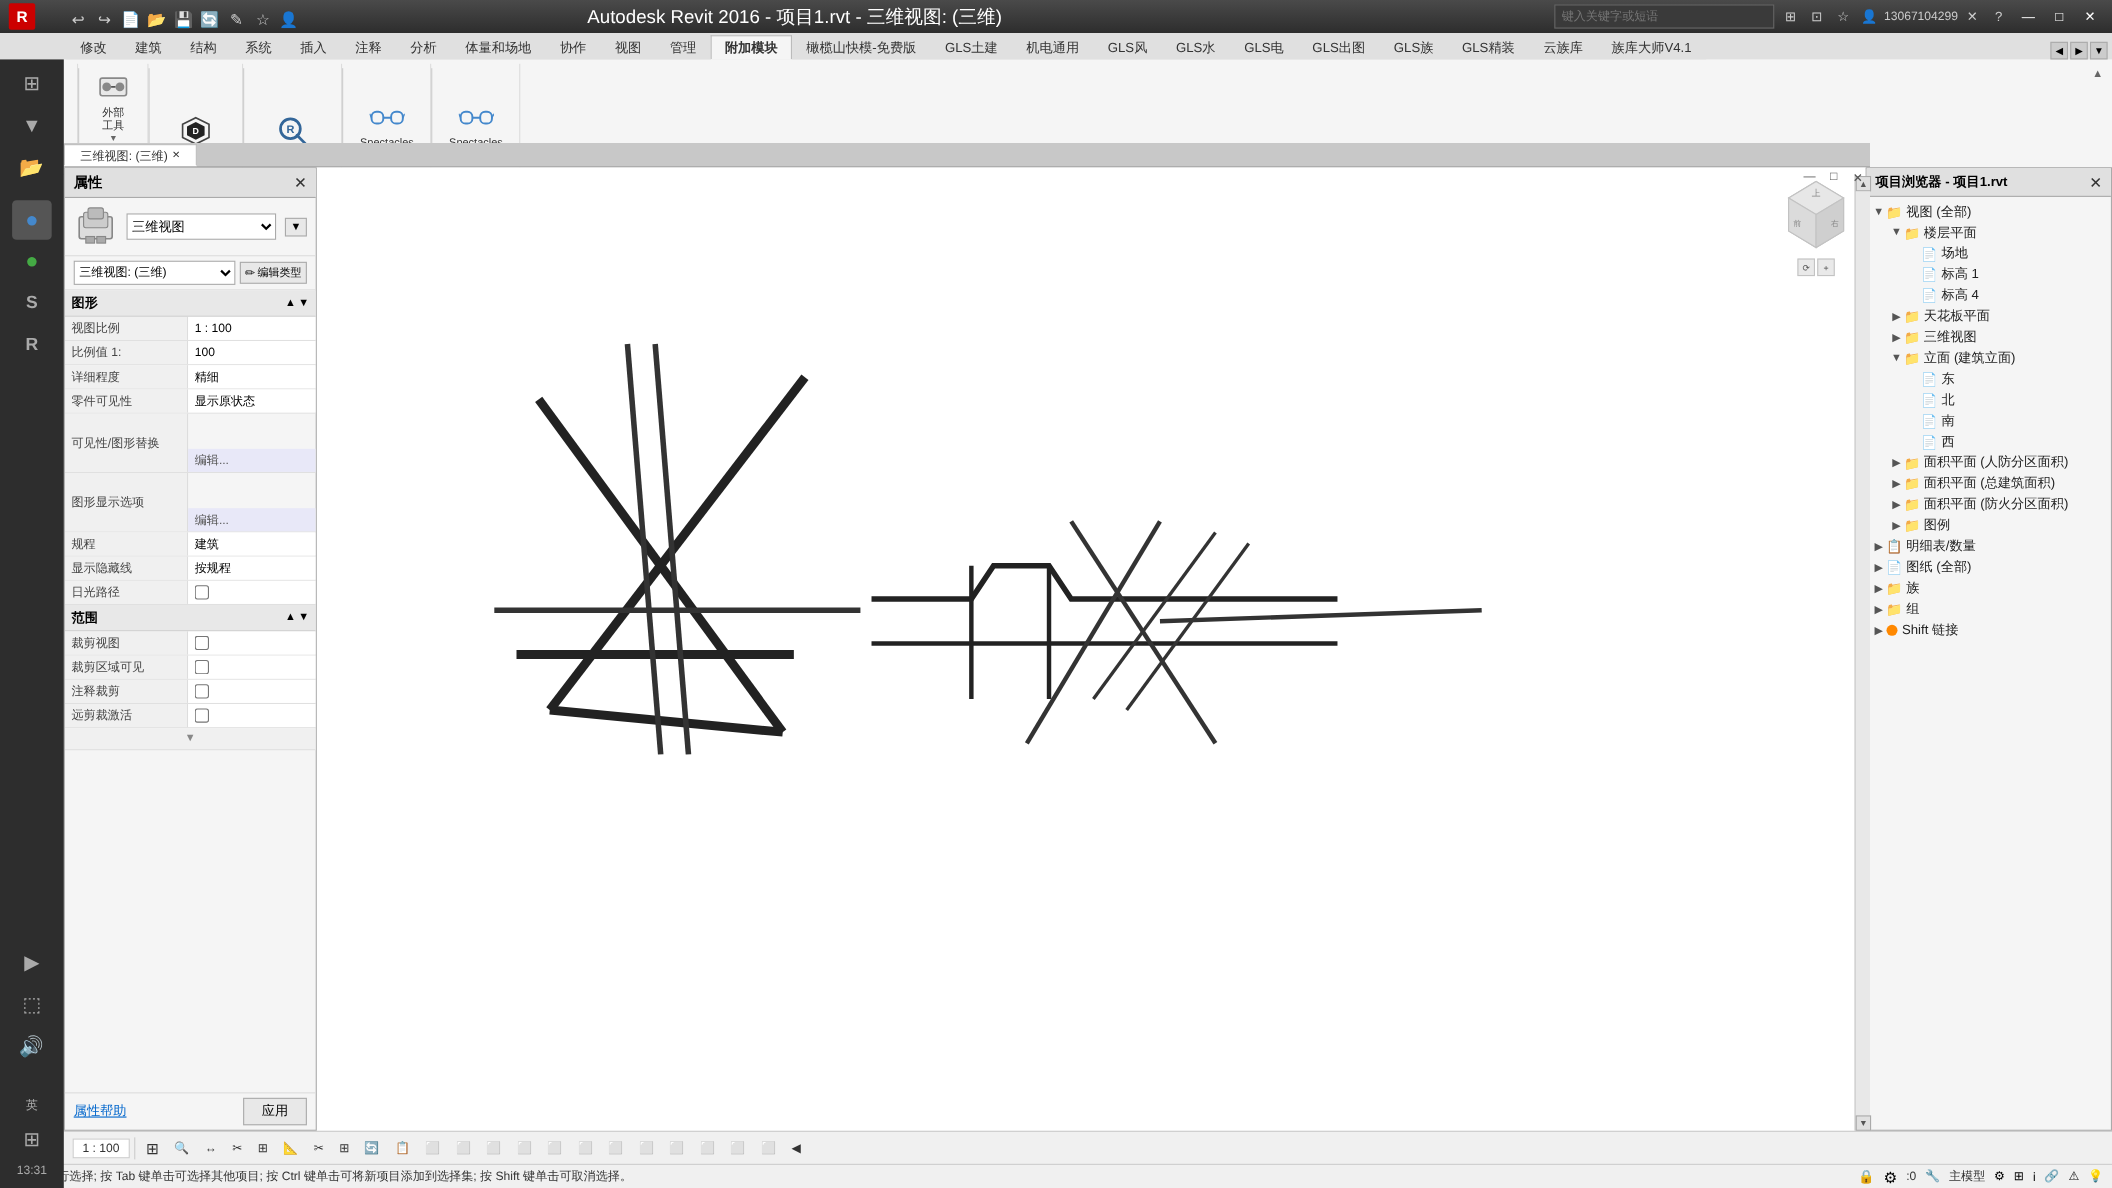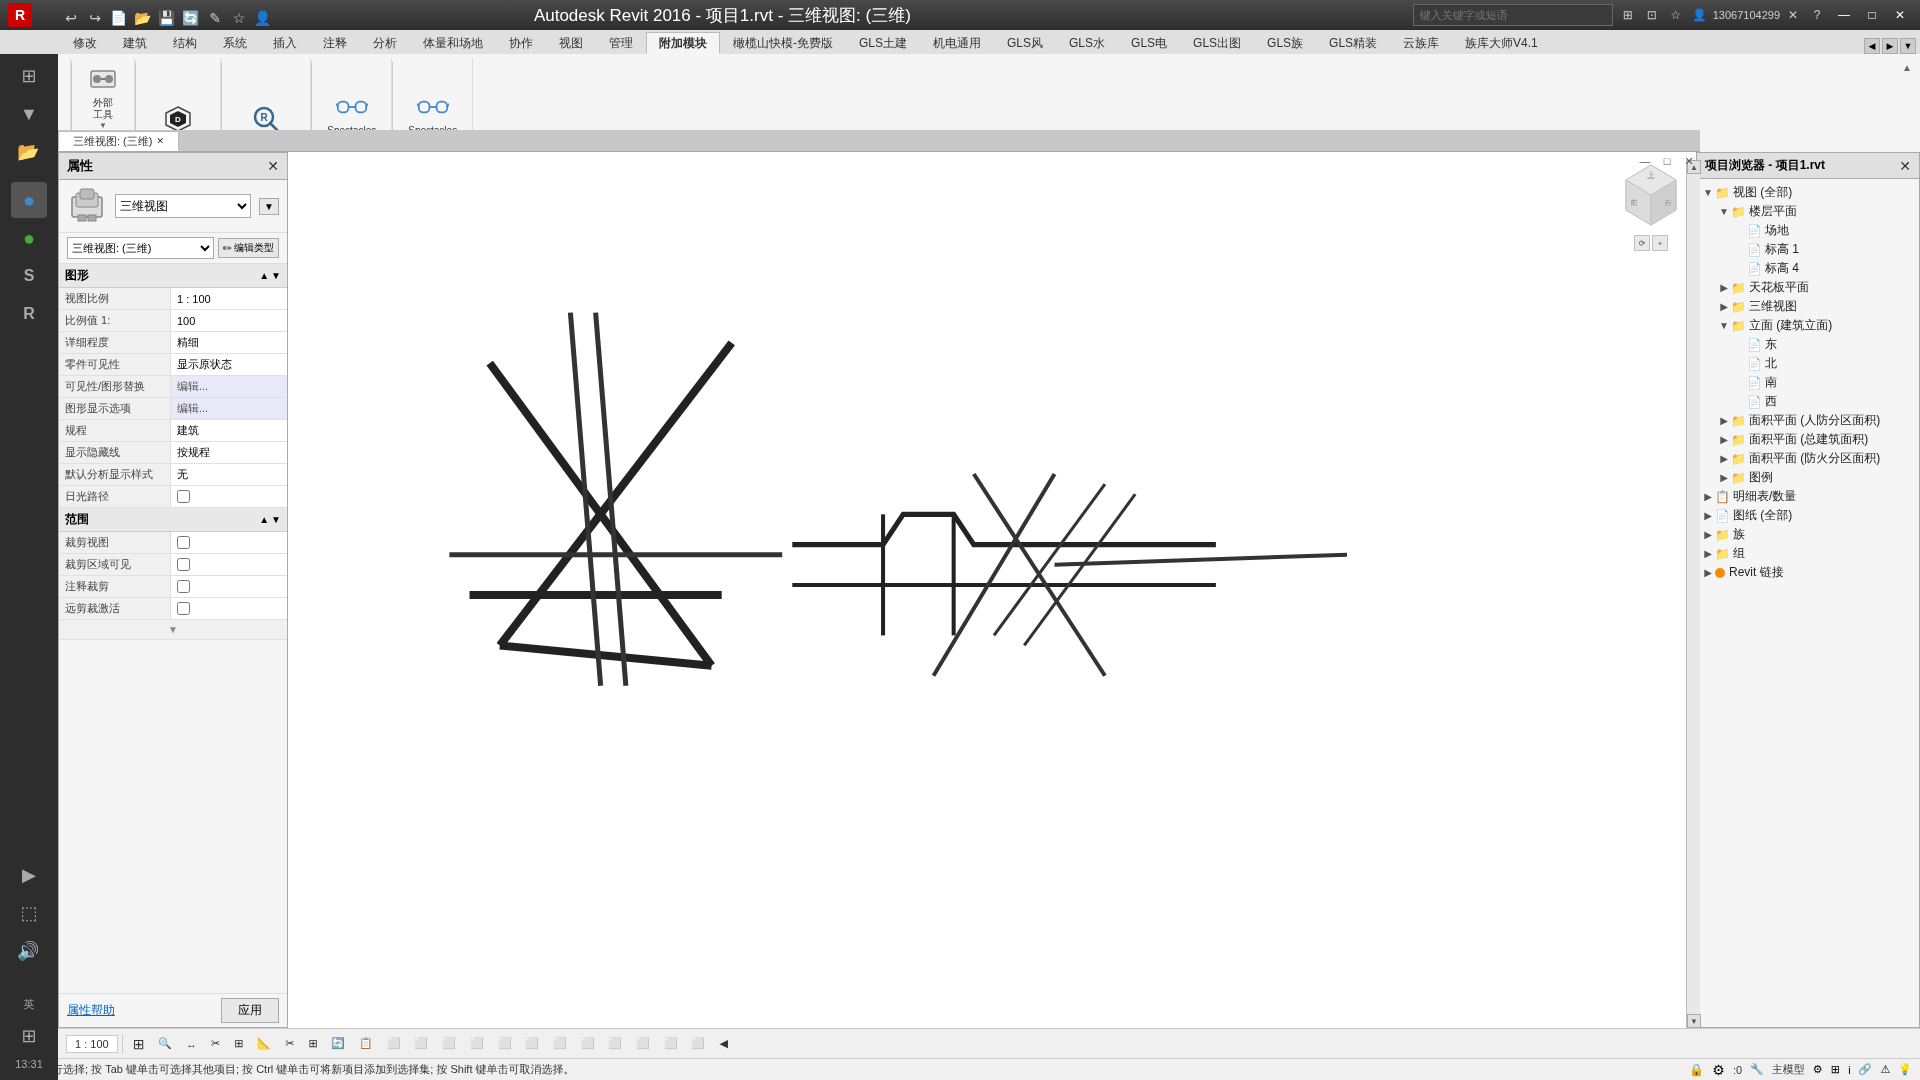--- a/index.html
+++ b/index.html
@@ -305,20 +305,21 @@
       outline: none;
     }
     .prop-value input[type="checkbox"] {
       cursor: pointer;
     }
     .prop-value.editable-btn {
       background: #e8e8f8;
       cursor: pointer;
       color: #555;
       font-size: 11px;
+      margin-top: 32px;
     }
 
     #properties-footer {
       padding: 4px 8px;
       border-top: 1px solid #ddd;
       display: flex;
       align-items: center;
       justify-content: space-between;
     }
     .prop-help-link {
@@ -830,24 +831,20 @@
     </div>
     <div class="prop-row">
       <div class="prop-label">规程</div>
       <div class="prop-value">建筑</div>
     </div>
     <div class="prop-row">
       <div class="prop-label">显示隐藏线</div>
       <div class="prop-value">按规程</div>
     </div>
     <div class="prop-row">
-      <div class="prop-label">默认分析显示样式</div>
-      <div class="prop-value">无</div>
-    </div>
-    <div class="prop-row">
       <div class="prop-label">日光路径</div>
       <div class="prop-value">
           <input type="checkbox" style="">
         </div>
     </div>
 
     <div class="prop-section-header" style="display:flex;align-items:center;background:#e8e8e8;padding:3px 6px;font-size:12px;font-weight:bold;cursor:pointer;border-bottom:1px solid #ccc;justify-content:space-between;">
       <span>范围</span>
       <div style="display:flex;gap:2px;">
         <button style="font-size:10px;background:none;border:none;cursor:pointer;">▲</button>
@@ -1040,21 +1037,21 @@
 
     <div class="tree-item" style="padding-left:4px;">
       <span class="tree-toggle">▶</span>
       <span class="tree-icon">📁</span>
       <span class="tree-label">组</span>
     </div>
 
     <div class="tree-item" style="padding-left:4px;">
       <span class="tree-toggle">▶</span>
       <span style="display:inline-block;width:10px;height:10px;background:#ff8800;border-radius:50%;margin-right:4px;flex-shrink:0;"></span>
-      <span class="tree-label">Revit 链接</span>
+      <span class="tree-label">Shift 链接</span>
     </div>
   </div>
 </div>
 
 <div style="position:absolute;right:220px;top:160px;width:14px;bottom:52px;background:#f0f0f0;border-left:1px solid #bbb;display:flex;flex-direction:column;z-index:5;">
   <button style="width:14px;height:14px;background:#e0e0e0;border:1px solid #aaa;font-size:8px;display:flex;align-items:center;justify-content:center;cursor:pointer;color:#555;flex-shrink:0;">▲</button>
   <div style="flex:1;background:#e8e8e8;"></div>
   <button style="width:14px;height:14px;background:#e0e0e0;border:1px solid #aaa;font-size:8px;display:flex;align-items:center;justify-content:center;cursor:pointer;color:#555;flex-shrink:0;">▼</button>
 </div>
 

